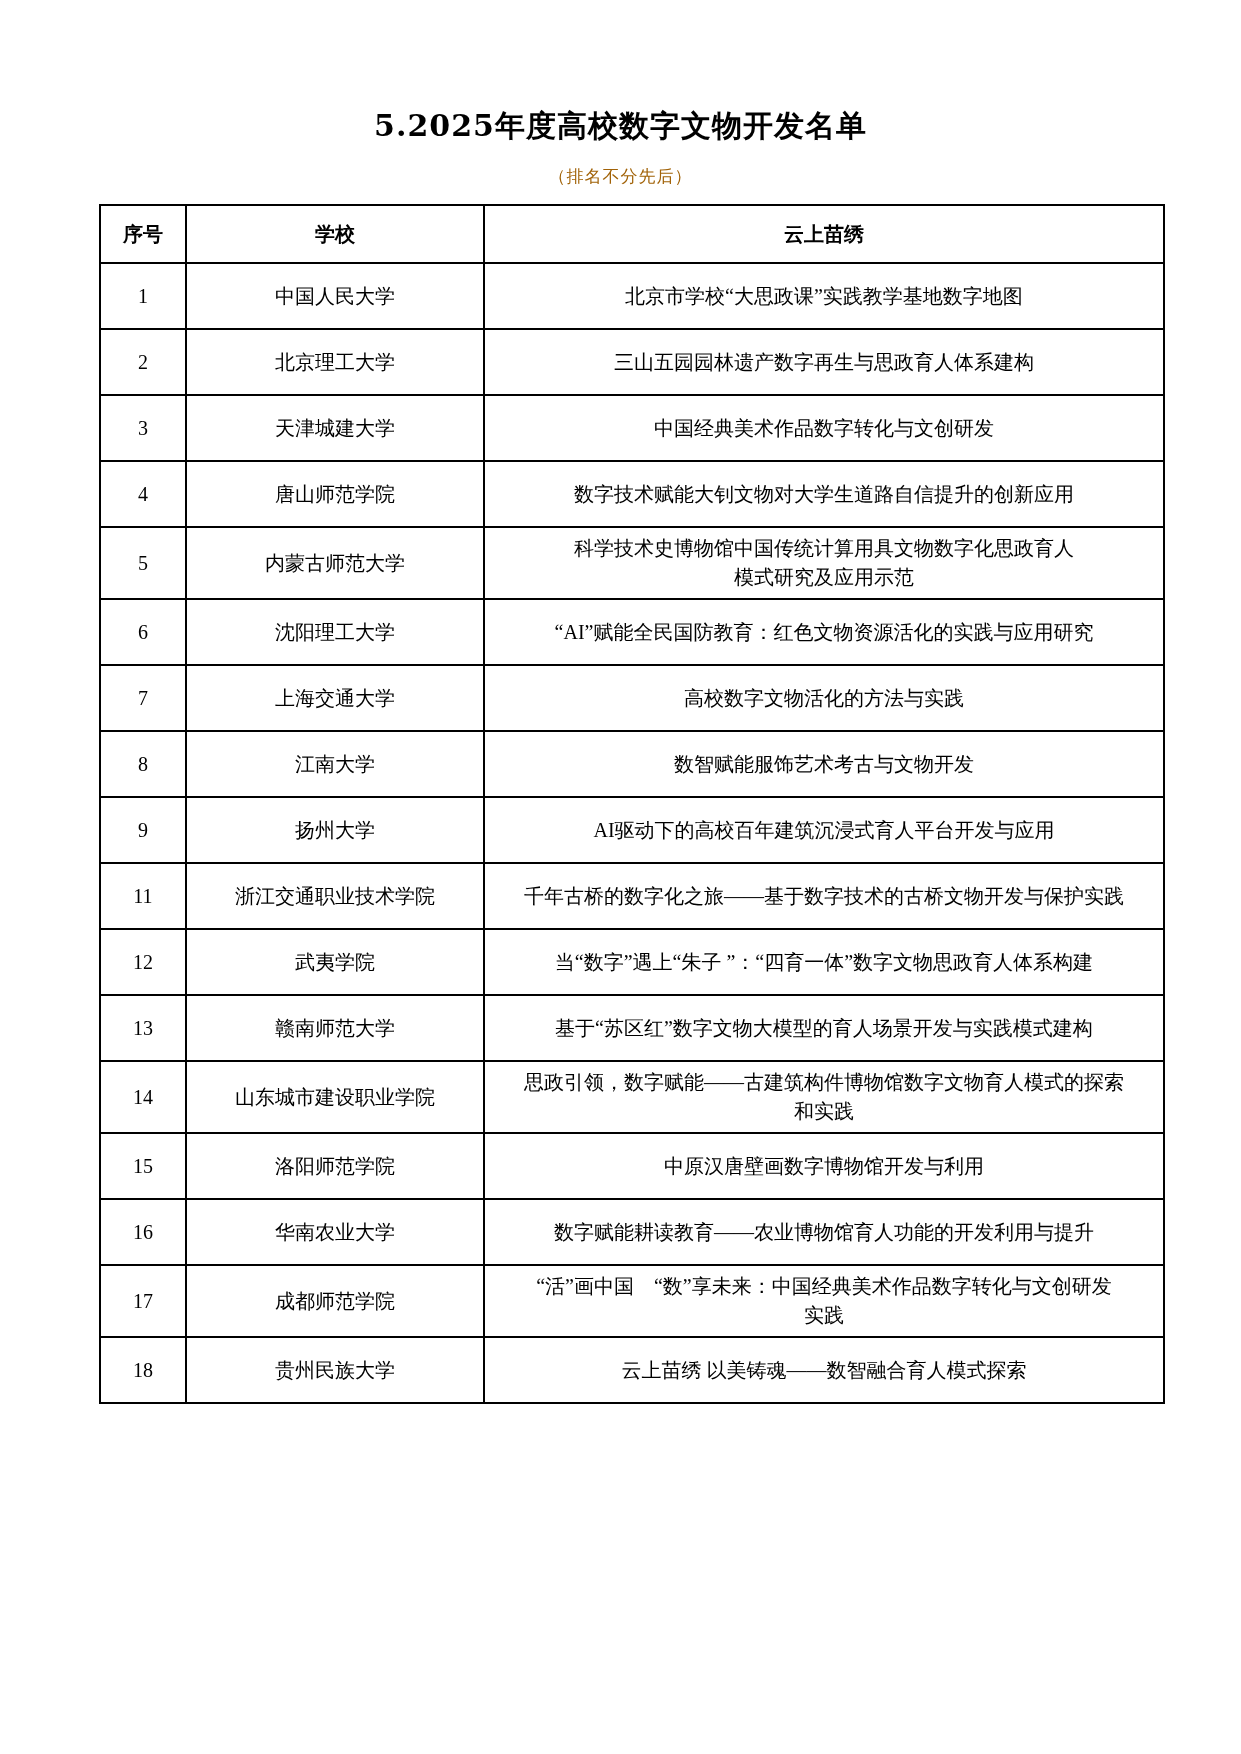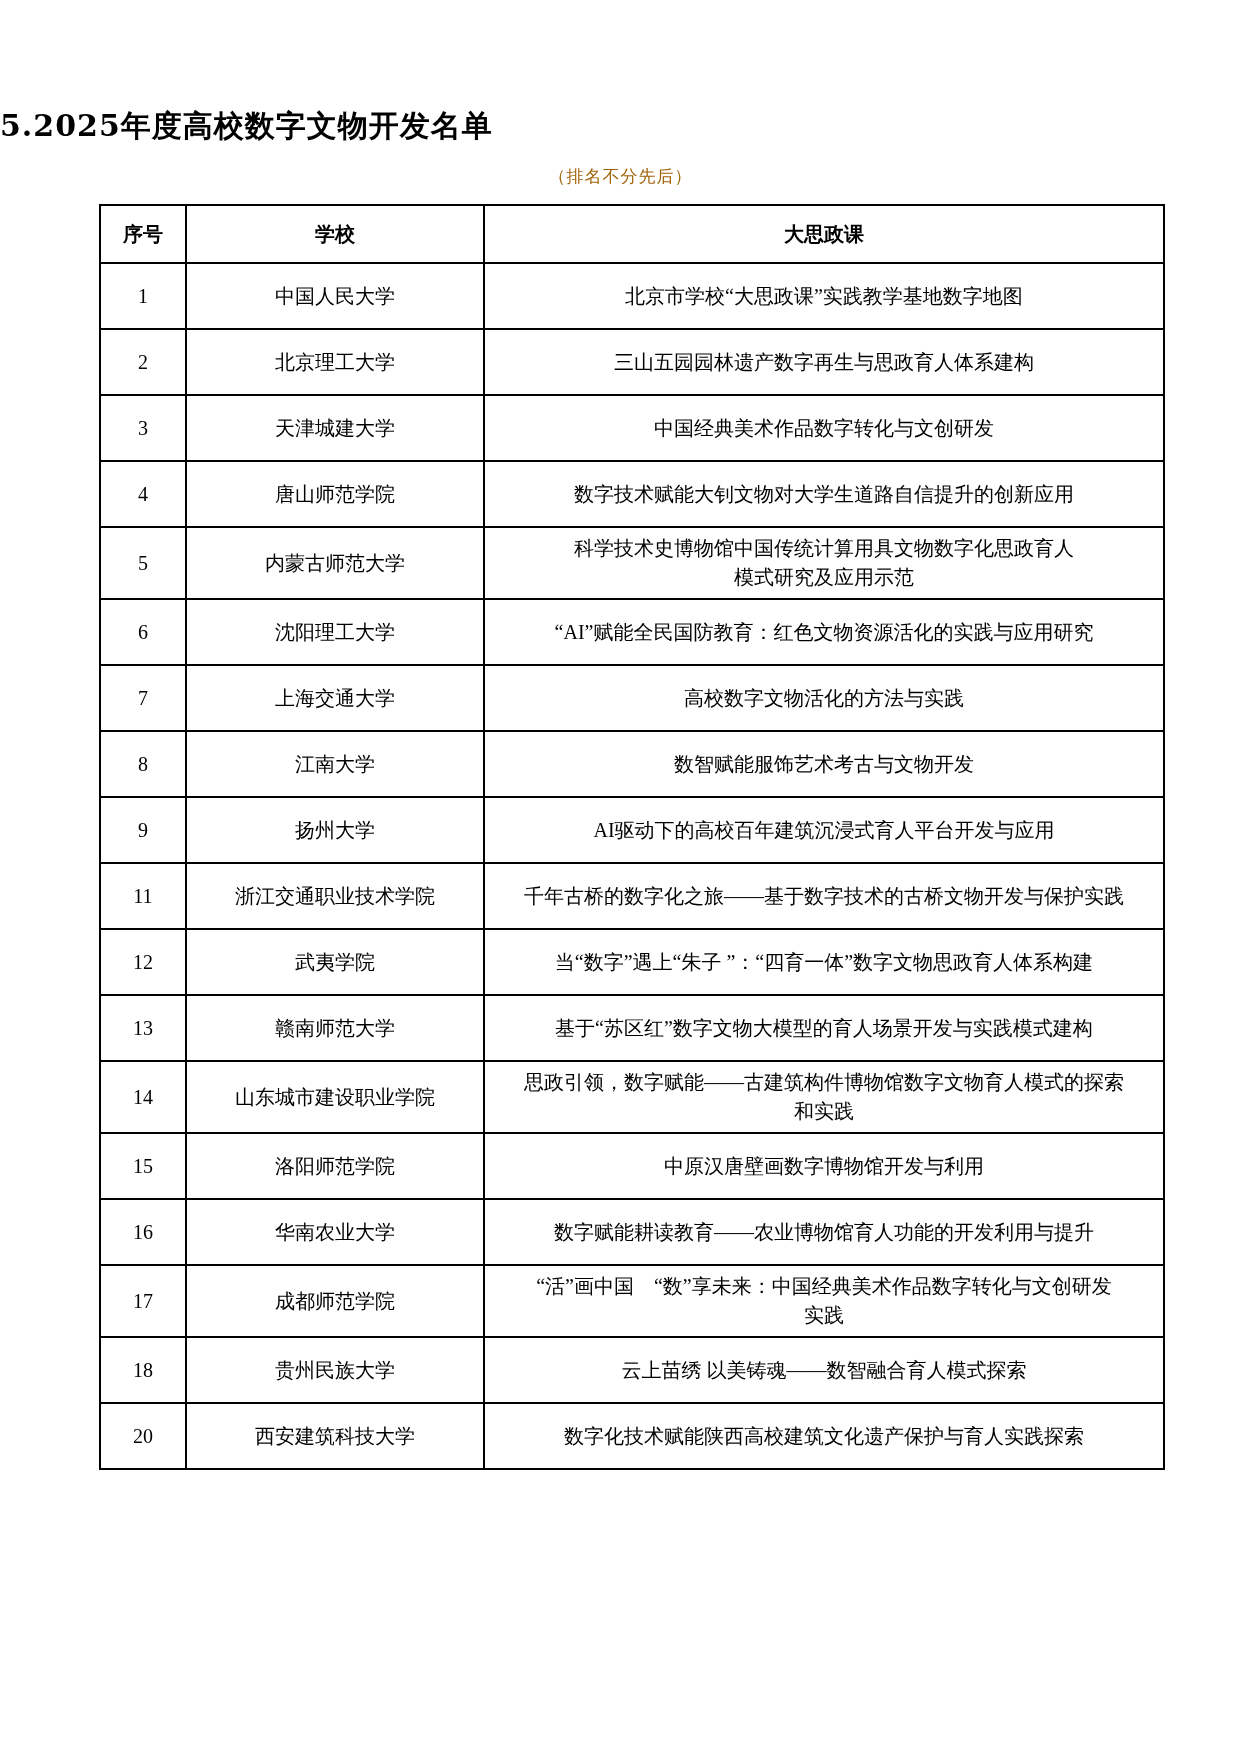--- a/index.html
+++ b/index.html
@@ -12,21 +12,21 @@
     width: 1241px;
     height: 1754px;
     background: #ffffff;
     color: #000000;
     font-family: "DejaVu Serif", "Liberation Serif", serif;
     overflow: hidden;
   }
   .doc-title {
     margin: 0;
     padding-top: 106px;
-    text-align: left;
+    text-align: center;
     font-size: 30px;
     font-weight: bold;
     letter-spacing: 1px;
     color: #000000;
   }
   .doc-subtitle {
     margin-top: 18px;
     text-align: center;
     font-size: 17px;
     letter-spacing: 1px;
@@ -73,21 +73,21 @@
 
   <h1 class="doc-title">5.2025年度高校数字文物开发名单</h1>
 
   <div class="doc-subtitle">（排名不分先后）</div>
 
   <table class="list-table">
     <thead>
       <tr>
         <th class="col-no">序号</th>
         <th class="col-school">学校</th>
-        <th class="col-project">大思政课</th>
+        <th class="col-project">云上苗绣</th>
       </tr>
     </thead>
     <tbody id="table-body">
         <tr>
           <td class="col-no cell-index">1</td>
           <td class="col-school cell-school">中国人民大学</td>
           <td class="col-project cell-project">北京市学校“大思政课”实践教学基地数字地图</td>
         </tr>
         <tr>
           <td class="col-no cell-index">2</td>
@@ -165,21 +165,16 @@
           <td class="col-no cell-index">17</td>
           <td class="col-school cell-school">成都师范学院</td>
           <td class="col-project cell-project">“活”画中国　“数”享未来：中国经典美术作品数字转化与文创研发
 实践</td>
         </tr>
         <tr>
           <td class="col-no cell-index">18</td>
           <td class="col-school cell-school">贵州民族大学</td>
           <td class="col-project cell-project">云上苗绣 以美铸魂——数智融合育人模式探索</td>
         </tr>
-        <tr>
-          <td class="col-no cell-index">20</td>
-          <td class="col-school cell-school">西安建筑科技大学</td>
-          <td class="col-project cell-project">数字化技术赋能陕西高校建筑文化遗产保护与育人实践探索</td>
-        </tr>
       </tbody>
   </table>
 
 </div>
 
 </body></html>

